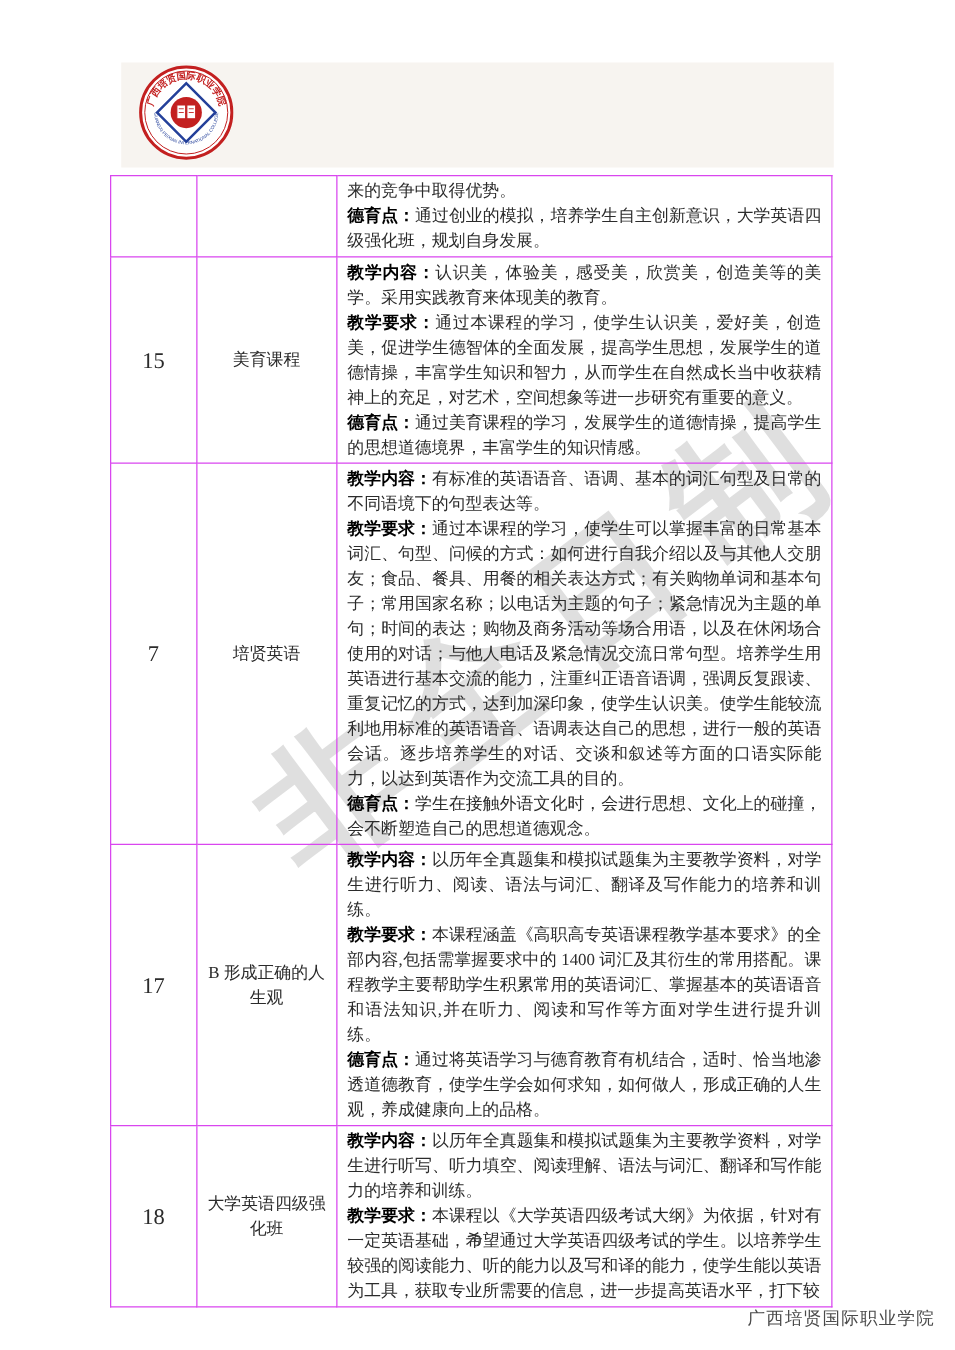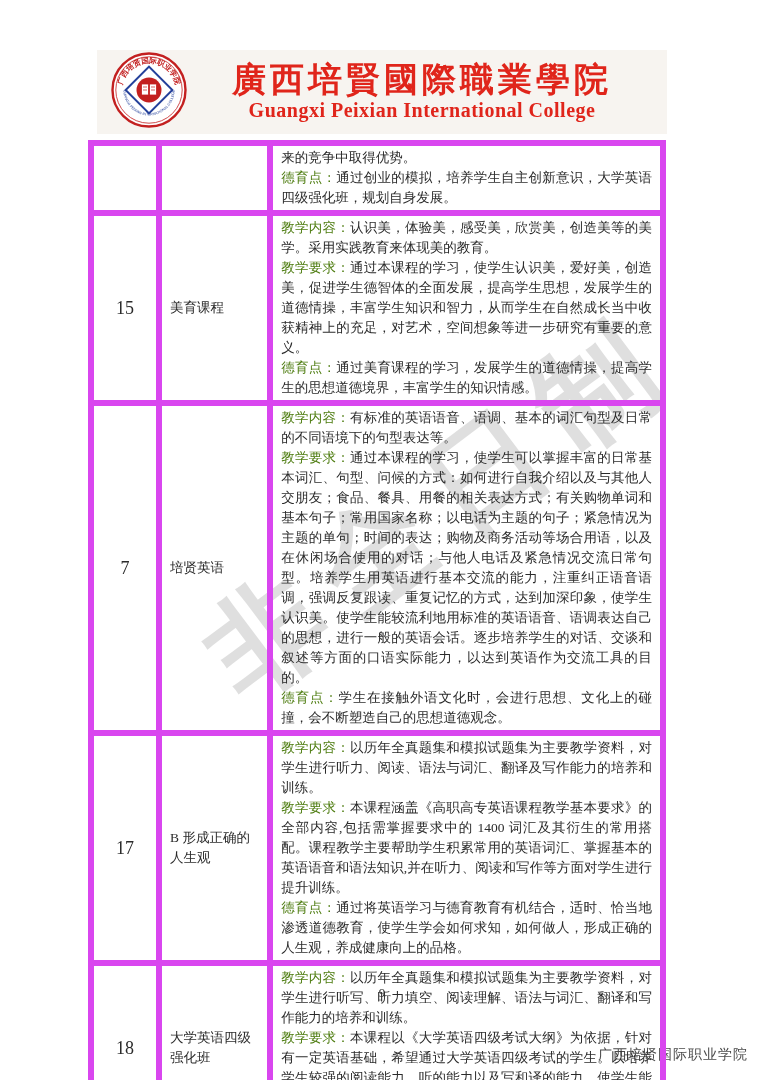--- a/index.html
+++ b/index.html
@@ -38,31 +38,31 @@
     white-space:nowrap;z-index:0;pointer-events:none;
     font-family:"Liberation Serif", serif;
   }
   
   .table-wrap{position:absolute;left:88px;top:140px;width:578px;z-index:1;}
   table.curr{
     border-collapse:collapse;table-layout:fixed;width:578px;
     font-size:13.5px;line-height:20px;
   }
   table.curr td{
-    border:6px solid #d946ef;
+    border:1px solid #d946ef;
     vertical-align:middle;
     padding:2px 8px;
     box-sizing:border-box;
   }
   td.c-no{width:66px;text-align:center;font-size:18px;}
-  td.c-name{width:108px;text-align:left;padding:2px 4px;}
+  td.c-name{width:108px;text-align:center;padding:2px 4px;}
   td.c-desc{width:381px;text-align:justify;vertical-align:top;padding:3px 8px;}
   td.c-desc p{margin:0;}
   .lbl{
-    font-weight:normal;color:#4d7c0f;
+    font-weight:bold;color:#000000;
     font-family:"Liberation Sans", sans-serif;
   }
   tr.r0 td{height:53px;}
   tr.r15 td{height:162px;}
   tr.r16 td{height:292px;}
   tr.r17 td{height:182px;}
   tr.r18 td{height:140px;}
   
   .page-number{
     position:absolute;left:0;top:985px;width:764px;text-align:center;
@@ -100,24 +100,20 @@
         <circle cx="38" cy="38" r="12.5" fill="#c32020"></circle>
         <g>
           <rect x="30.5" y="32" width="7" height="11" fill="#ffffff" stroke="#c32020" stroke-width="0.8"></rect>
           <rect x="38.5" y="32" width="7" height="11" fill="#ffffff" stroke="#c32020" stroke-width="0.8"></rect>
           <line x1="32" y1="35" x2="36" y2="35" stroke="#c32020" stroke-width="0.7"></line>
           <line x1="32" y1="38" x2="36" y2="38" stroke="#c32020" stroke-width="0.7"></line>
           <line x1="40" y1="35" x2="44" y2="35" stroke="#c32020" stroke-width="0.7"></line>
           <line x1="40" y1="38" x2="44" y2="38" stroke="#c32020" stroke-width="0.7"></line>
         </g>
       </svg>
-    </div>
-    <div class="titles">
-      <div class="title-zh">廣西培賢國際職業學院</div>
-      <div class="title-en">Guangxi Peixian International College</div>
     </div>
   </div>
 
   <div class="table-wrap">
     <table class="curr">
 
       <tbody>
           <tr class="r0">
         <td class="c-no"></td>
         <td class="c-name"></td>

